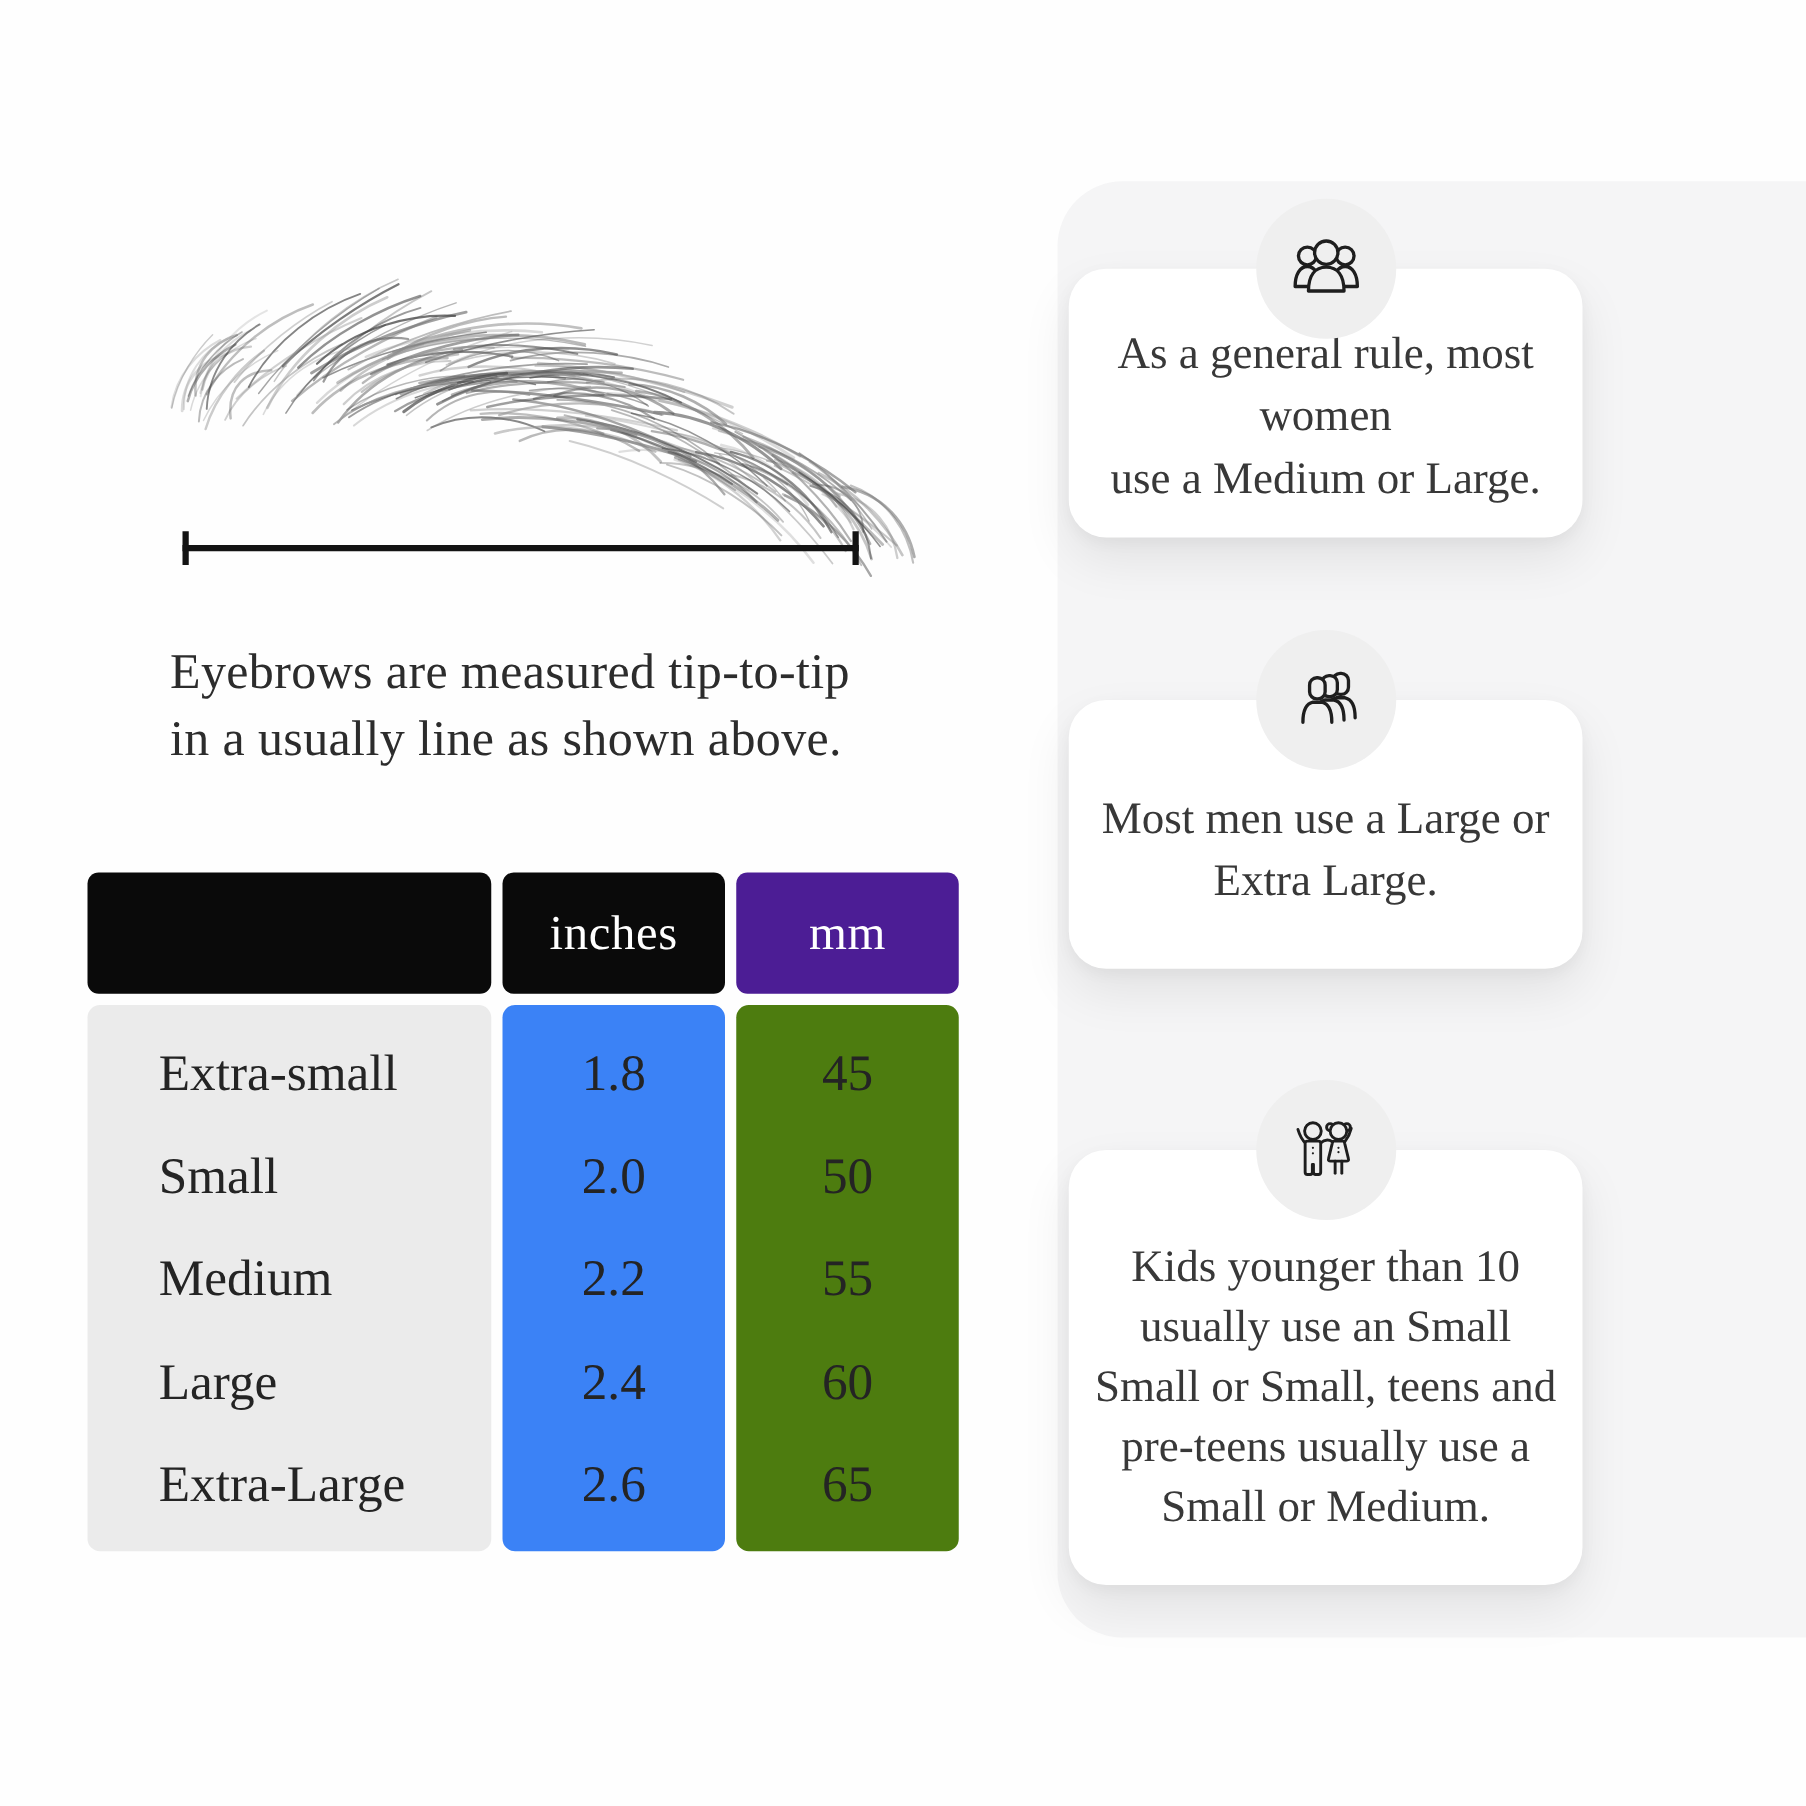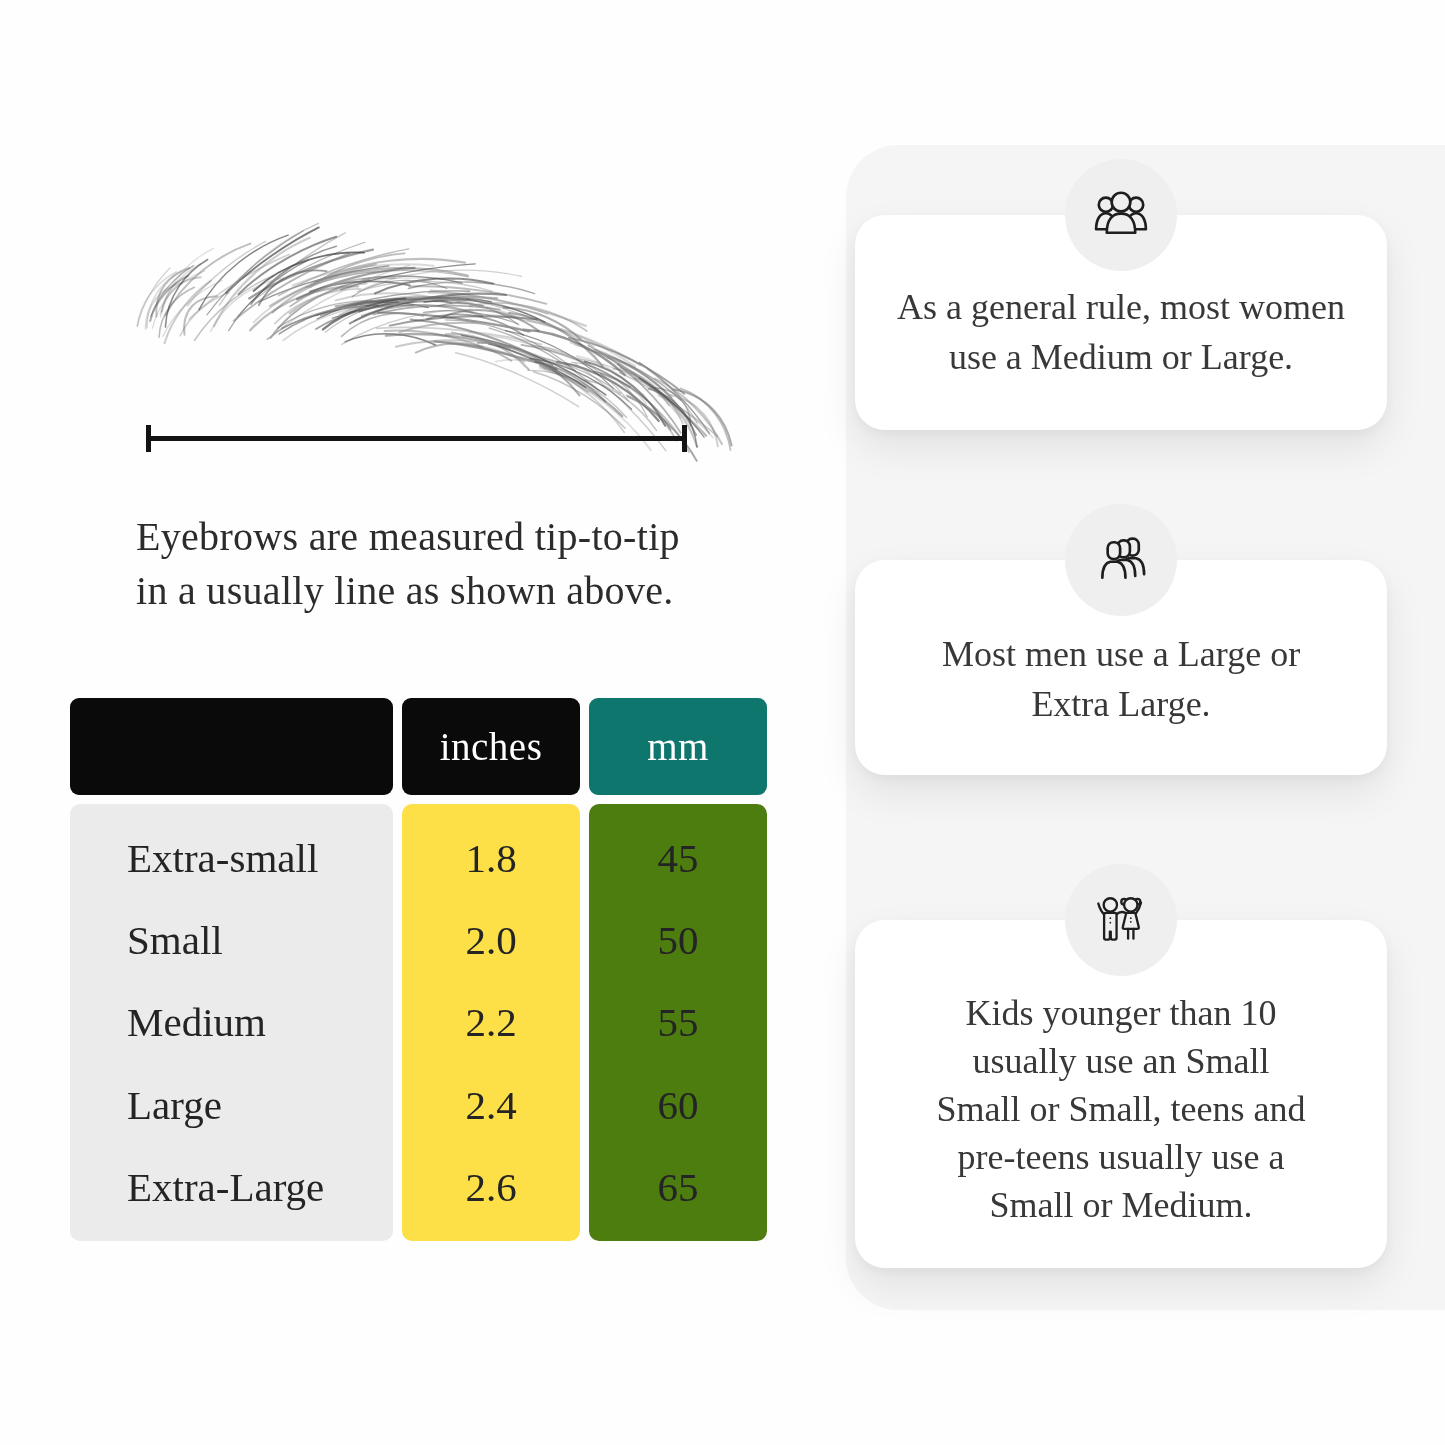--- a/index.html
+++ b/index.html
@@ -36,21 +36,21 @@
     height:82.2px;display:flex;align-items:center;font-size:41px;color:#242424;
   }
   .tcol.labels .tcell{justify-content:flex-start;padding-left:57px;box-sizing:border-box;}
   .tcol.nums .tcell{justify-content:center;}
   
   .right-backdrop{
     position:absolute;left:846px;top:145px;width:660px;height:1165px;
     background:#f5f5f6;border-radius:52px;
   }
   .card{
-    position:absolute;left:855px;width:532px;background:#ffffff;border-radius:30px;
+    position:absolute;left:855px;width:411px;background:#ffffff;border-radius:30px;
     box-shadow:0 18px 40px rgba(0,0,0,.08),0 4px 12px rgba(0,0,0,.04);
     display:flex;flex-direction:column;align-items:center;justify-content:center;
   }
   .card-1{top:215px;height:215px;padding-top:18px;box-sizing:border-box;}
   .card-2{top:560px;height:215px;padding-top:22px;box-sizing:border-box;}
   .card-3{top:920px;height:348px;padding-top:30px;box-sizing:border-box;}
   .badge{
     position:absolute;left:50%;transform:translateX(-50%);
     width:112px;height:112px;border-radius:50%;background:#efefef;
     display:flex;align-items:center;justify-content:center;
@@ -242,30 +242,30 @@
   </div>
 
   <div class="caption">
     <div>Eyebrows are measured tip-to-tip</div>
     <div>in a usually line as shown above.</div>
   </div>
 
   <div class="size-table">
     <div class="th" style="background:#0a0a0a;"></div>
     <div class="th" style="background:#0a0a0a;color:#ffffff;">inches</div>
-    <div class="th" style="background:#0f766e;color:#ffffff;">mm</div>
+    <div class="th" style="background:#4c1d95;color:#ffffff;">mm</div>
 
     <div class="tcol labels" style="background:#ebebeb;">
       <div class="tcell">Extra-small</div>
       <div class="tcell">Small</div>
       <div class="tcell">Medium</div>
       <div class="tcell">Large</div>
       <div class="tcell">Extra-Large</div>
     </div>
-    <div class="tcol nums" style="background:#fde047;">
+    <div class="tcol nums" style="background:#3b82f6;">
       <div class="tcell">1.8</div>
       <div class="tcell">2.0</div>
       <div class="tcell">2.2</div>
       <div class="tcell">2.4</div>
       <div class="tcell">2.6</div>
     </div>
     <div class="tcol nums" style="background:#4d7c0f;">
       <div class="tcell">45</div>
       <div class="tcell">50</div>
       <div class="tcell">55</div>

